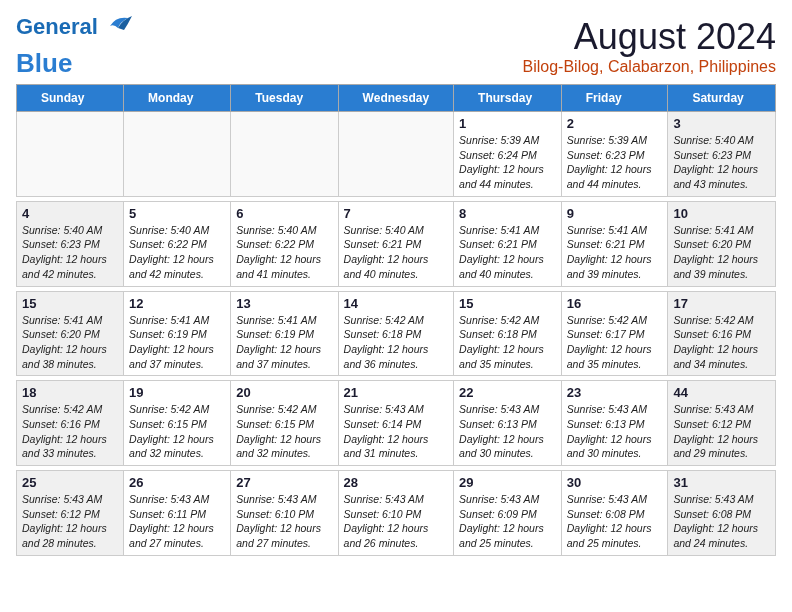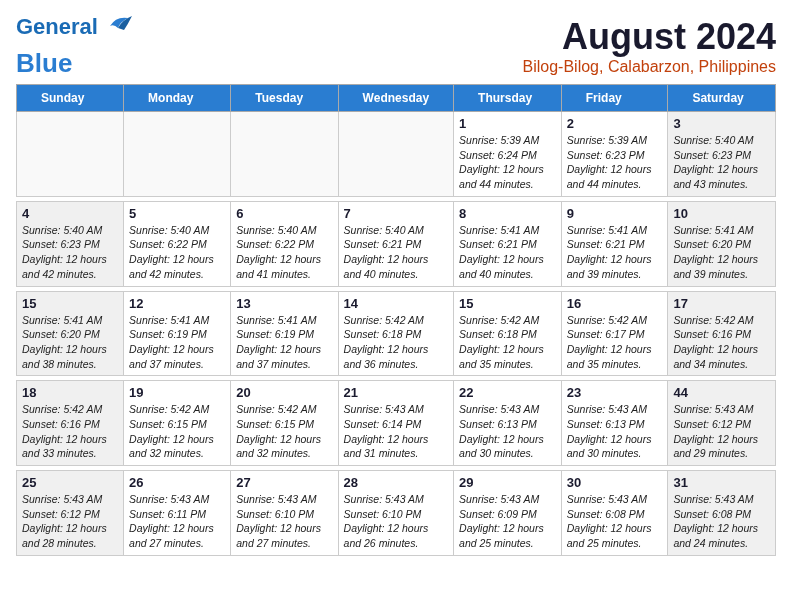--- a/index.html
+++ b/index.html
@@ -27,21 +27,21 @@
       font-weight: bold;
       color: #1a1a2e;
       line-height: 1;
     }
     .logo-text span { color: #1a6bb5; }
     .title-block {
       text-align: right;
     }
     .title-block h1 {
       font-size: 36px;
-      font-weight: bold;
+      font-weight: normal;
       color: #1a1a2e;
     }
     .title-block h2 {
       font-size: 16px;
       font-weight: normal;
       color: #c2410c;
     }
     .calendar {
       width: 100%;
       border-collapse: collapse;

